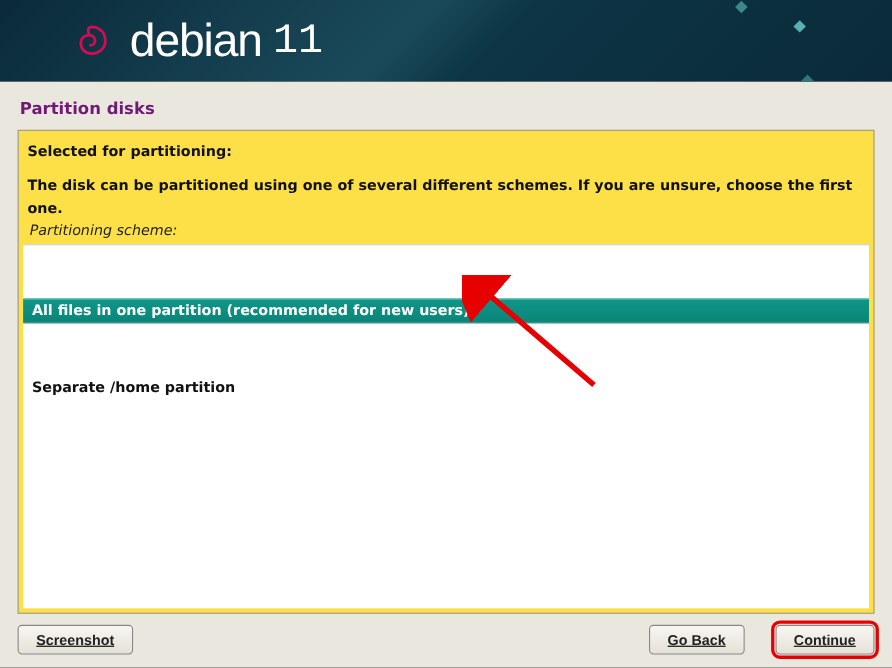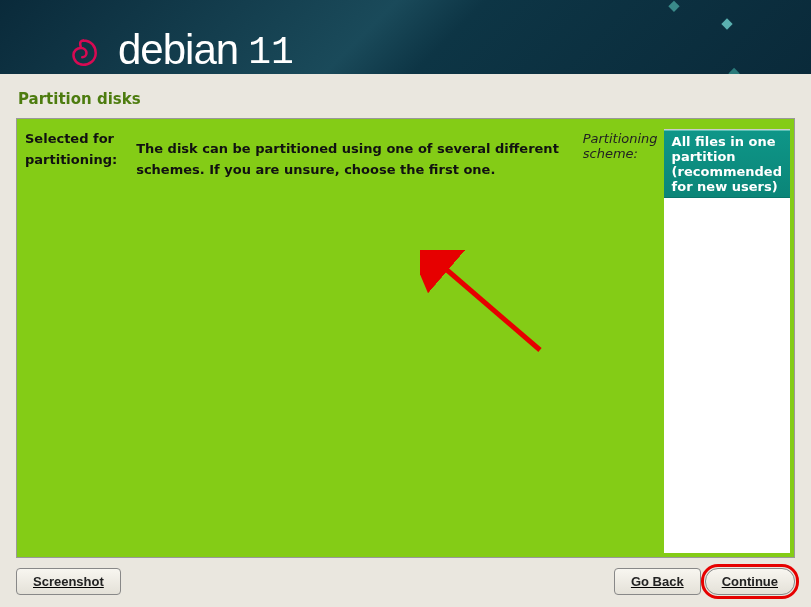--- a/index.html
+++ b/index.html
@@ -11,21 +11,21 @@
       font-size: 13px;
       overflow: hidden;
       position: relative;
     }
     .header {
       height: 74px;
       background: linear-gradient(135deg, #0a2a3a 0%, #1a4a5a 45%, #0d3545 55%, #0a2a3a 100%);
       position: relative;
       overflow: hidden;
       display: flex;
-      align-items: flex-end;
+      align-items: center;
       padding-left: 60px;
     }
     .header::before {
       content: "";
       position: absolute;
       right: 80px; top: 20px;
       width: 8px; height: 8px;
       background: #5ab0b0;
       transform: rotate(45deg);
       box-shadow: 40px 30px 0 #2a7a7a, -50px 25px 0 #3a8a8a;
@@ -51,30 +51,30 @@
     .main-wrap {
       background: #eae7df;
       height: 533px;
       padding: 10px 16px 12px 16px;
       display: flex;
       flex-direction: column;
     }
     .title {
       font-weight: bold;
       font-size: 15px;
-      color: #4d7c0f;
+      color: #701a75;
       padding: 6px 2px 10px 2px;
     }
     .panel {
-      background: #84cc16;
+      background: #fde047;
       border: 1px solid #999;
       flex: 1;
       padding: 10px 4px 4px 4px;
       display: flex;
-      flex-direction: row;
+      flex-direction: column;
     }
     .panel-text {
       padding: 0 4px;
       color: #111;
       font-weight: bold;
       font-size: 13px;
       line-height: 1.6;
     }
     .scheme-label {
       font-style: italic;
@@ -87,20 +87,21 @@
       border-top: 1px solid #ccc;
       flex: 1;
       margin-top: 0;
     }
     .opt {
       padding: 3px 8px;
       font-weight: bold;
       font-size: 13px;
       color: #111;
       cursor: pointer;
+      margin-top: 48px;
     }
     .opt.selected {
       background: #1a9a8a;
       background: linear-gradient(#0e9688, #0b8578);
       color: #fff;
       border-top: 1px solid #5ac0b4;
       border-bottom: 1px solid #08756a;
     }
     .footer {
       display: flex;
@@ -111,25 +112,24 @@
     .btn {
       background: linear-gradient(#f8f6f0, #e4e1d8);
       border: 1px solid #888;
       border-radius: 4px;
       padding: 5px 16px;
       font-weight: bold;
       font-size: 13px;
       cursor: pointer;
       color: #222;
     }
-    .right-btns { display: flex; gap: 4px; }
+    .right-btns { display: flex; gap: 28px; }
     .highlight-continue {
       outline: 3px solid #e60000;
       outline-offset: 1px;
-      border-radius: 13px;
     }
     .arrow {
       position: absolute;
       left: 420px;
       top: 250px;
       width: 140px;
       height: 120px;
       pointer-events: none;
     }
   </style>
@@ -146,20 +146,21 @@
 
 <div class="main-wrap">
   <div class="title">Partition disks</div>
 
   <div class="panel">
     <div class="panel-text">Selected for partitioning:</div>
     <div class="panel-text" style="padding-top:10px;">The disk can be partitioned using one of several different schemes. If you are unsure, choose the first one.</div>
     <div class="scheme-label">Partitioning scheme:</div>
     <div class="options">
       <div class="opt selected">All files in one partition (recommended for new users)</div>
+      <div class="opt">Separate /home partition</div>
     </div>
   </div>
 
   <div class="footer">
     <button class="btn">Screenshot</button>
     <div class="right-btns">
       <button class="btn">Go Back</button>
       <button class="btn highlight-continue">Continue</button>
     </div>
   </div>

